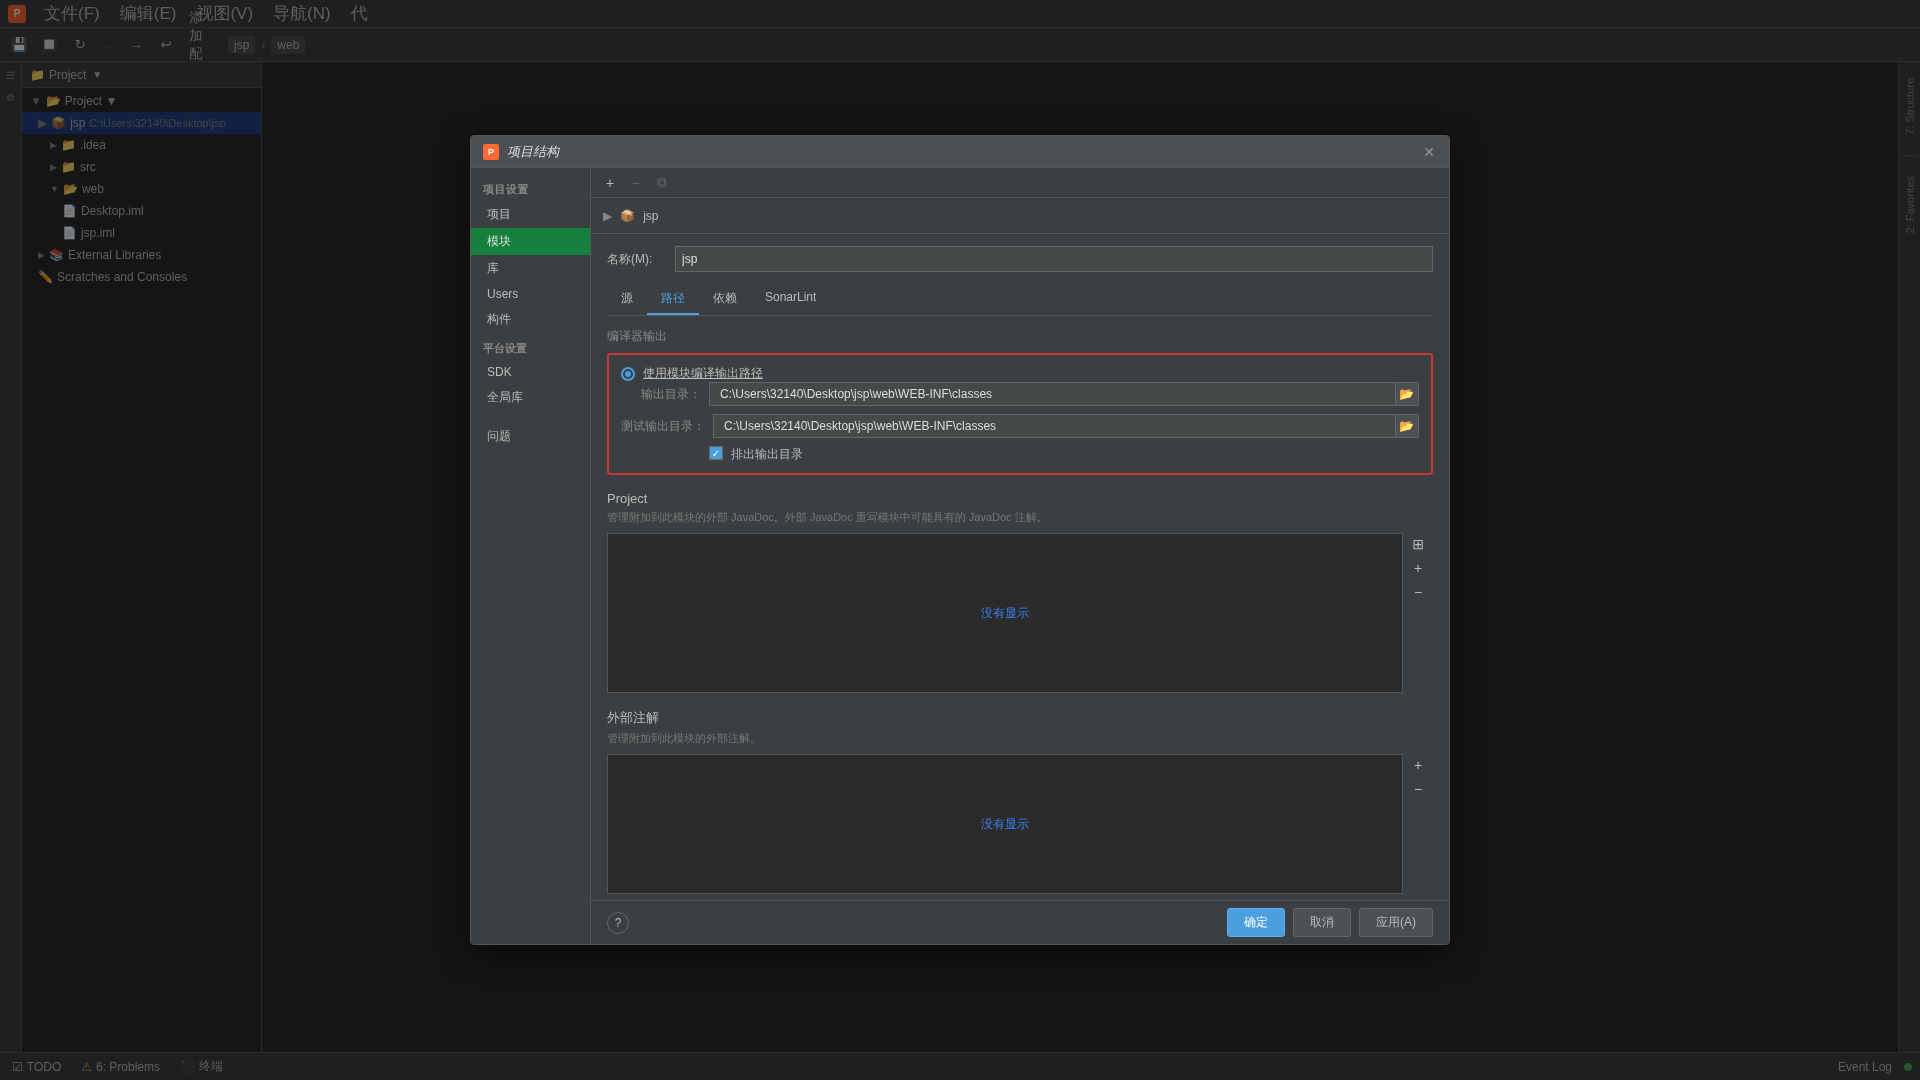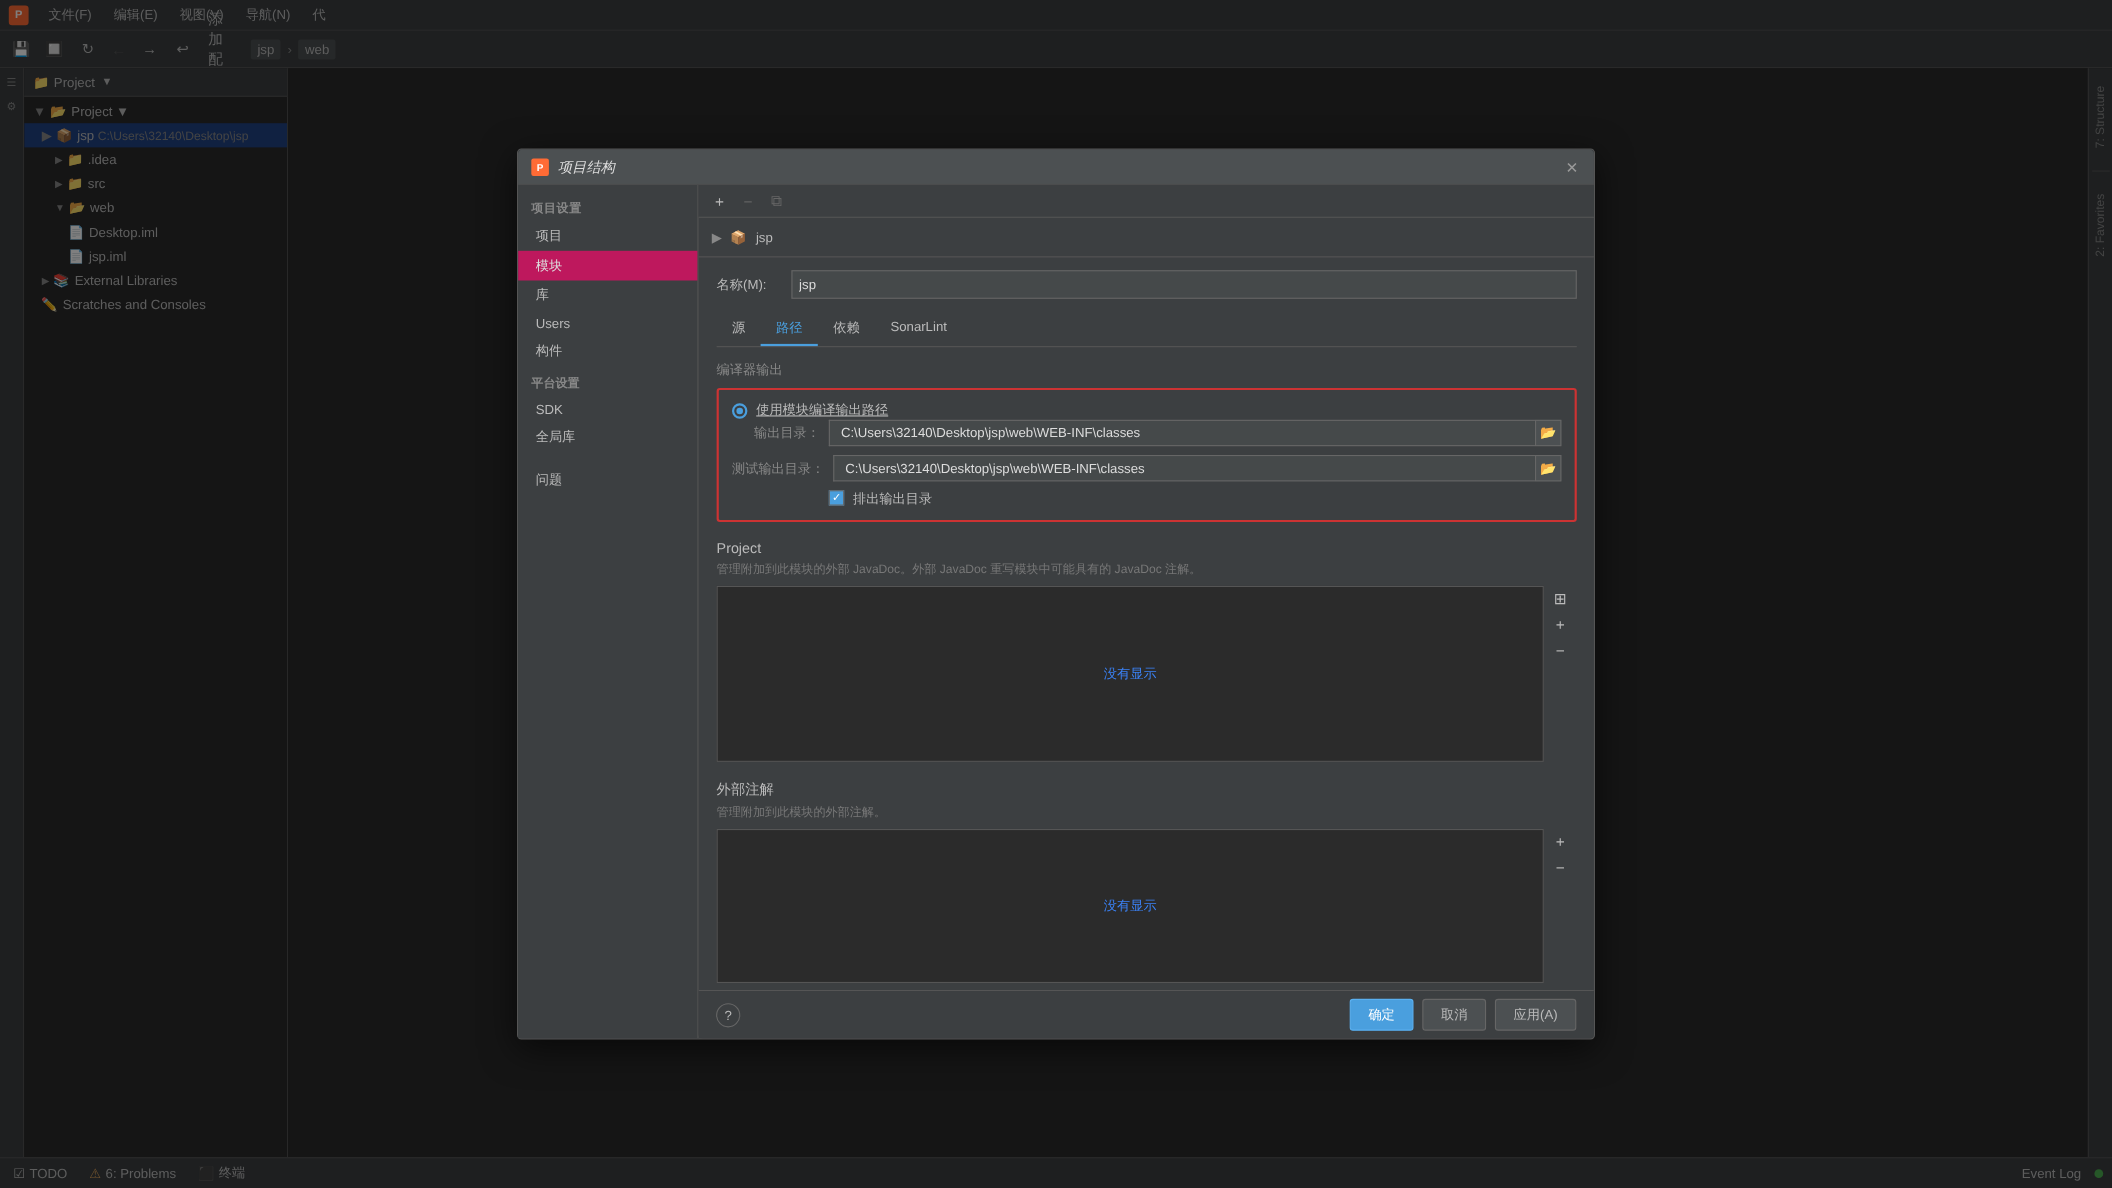--- a/index.html
+++ b/index.html
@@ -33,21 +33,21 @@
       justify-content: center;
       color: white;
       font-size: 10px;
       font-weight: bold;
       margin-right: 6px;
     }
     .menu-item {
       padding: 2px 8px;
       cursor: pointer;
       color: #bbbbbb;
-      font-size: 12px;
+      font-size: 17px;
     }
 
     
     .toolbar {
       height: 34px;
       background: #3c3f41;
       display: flex;
       align-items: center;
       padding: 0 8px;
       gap: 6px;
@@ -233,40 +233,40 @@
       justify-content: center;
     }
     .dialog-content {
       display: flex;
       flex: 1;
       overflow: hidden;
     }
 
     
     .dialog-nav {
-      width: 164px;
+      width: 120px;
       background: #3c3f41;
       border-right: 1px solid #555;
       padding: 8px 0;
     }
     .dialog-nav-header {
       padding: 6px 12px 4px;
       font-size: 11px;
       color: #888888;
       font-weight: bold;
       text-transform: uppercase;
       letter-spacing: 0.5px;
     }
     .dialog-nav-item {
       padding: 5px 16px;
       cursor: pointer;
       font-size: 12px;
       color: #bbbbbb;
     }
-    .dialog-nav-item.selected { background: #be185d; color: #dddddd; }
+    .dialog-nav-item.selected { background: #15803d; color: #dddddd; }
     .dialog-nav-section {
       padding: 8px 12px 4px;
       font-size: 11px;
       color: #888888;
       font-weight: bold;
     }
 
     
     .dialog-toolbar {
       display: flex;

